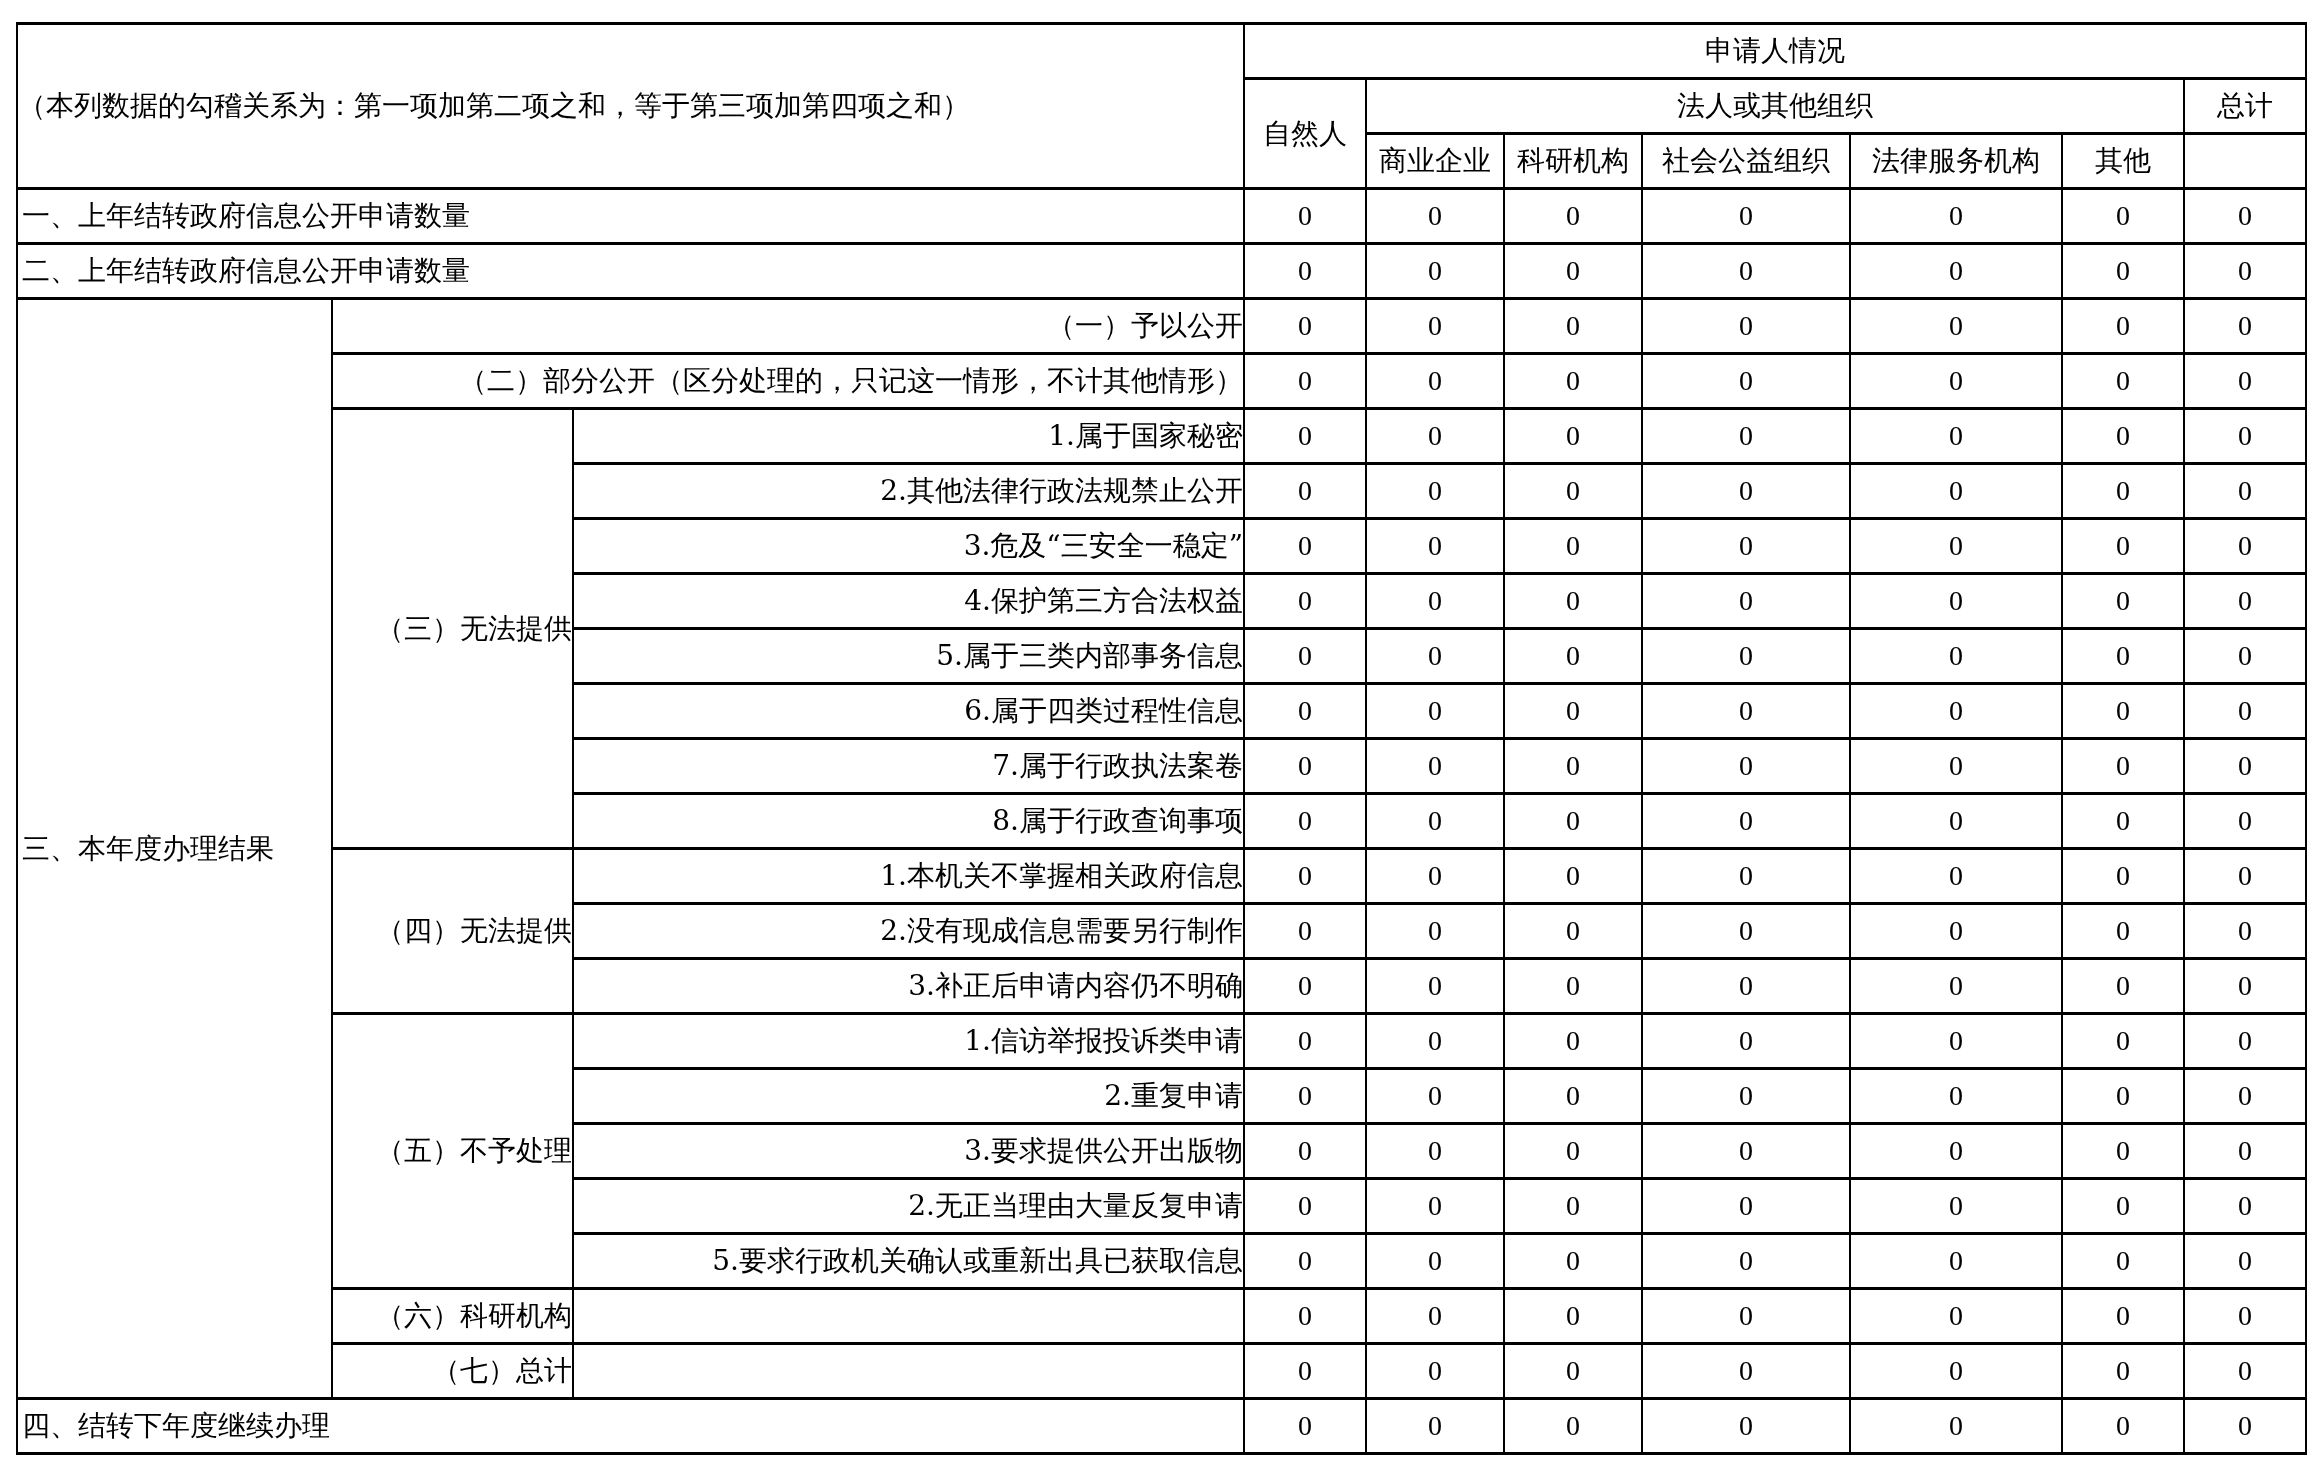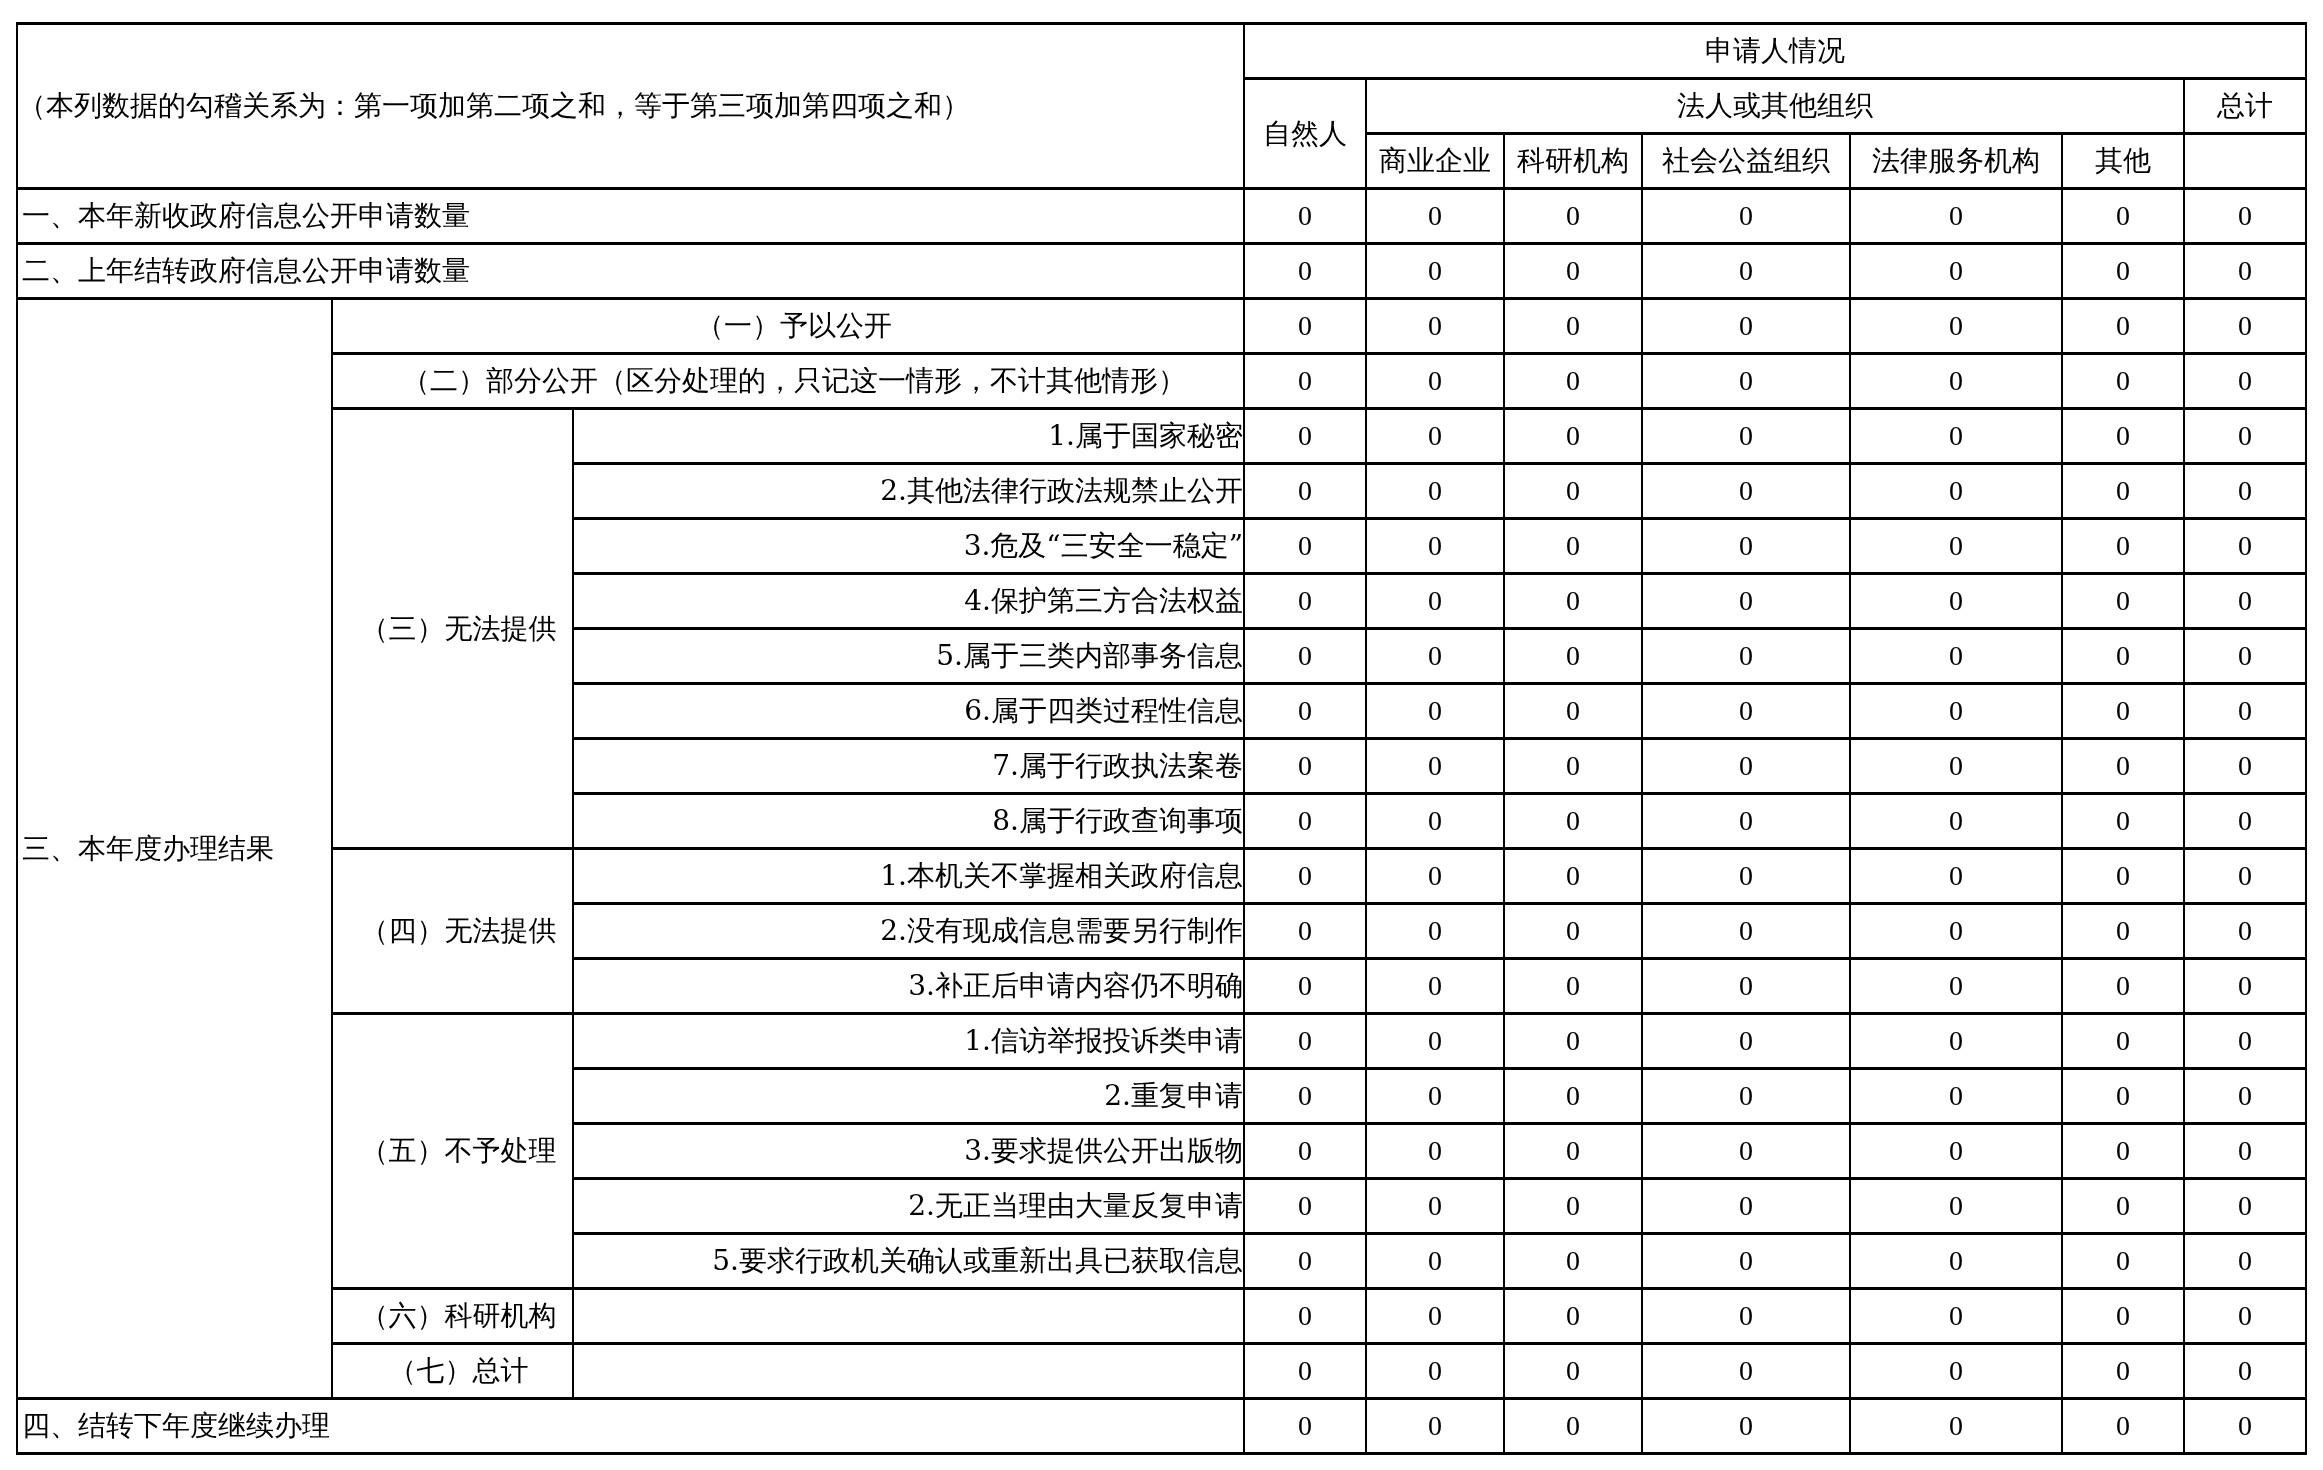--- a/index.html
+++ b/index.html
@@ -13,21 +13,21 @@
   table.stats td {
     border-left: 2px solid #000; border-right: 2px solid #000;
     border-top: 3px solid #000; border-bottom: 3px solid #000;
     padding: 0; overflow: hidden; white-space: nowrap;
     font-size: 28px; line-height: 1; vertical-align: middle;
   }
   table.stats tr { height: 55px; }
   .hdr-note { letter-spacing: 0px; }
   .ctr { text-align: center; }
   .lbl { text-align: left; padding-left: 4px !important; }
-  .lbl2 { text-align: center; padding-left: 12px !important; }
+  .lbl2 { text-align: right; padding-left: 12px !important; }
   .lbl3 { text-align: right; padding-left: 4px !important; margin-top: 36px; }
   .num { text-align: center; font-family: "Liberation Serif", "DejaVu Serif", serif; font-size: 30px; }
   .clip { display: block; overflow: hidden; white-space: nowrap; }
 </style>
 </head>
 <body>
 
 <table class="stats">
   <colgroup>
     <col style="width:315px">
@@ -55,21 +55,21 @@
     <tr>
       <td class="ctr">商业企业</td>
       <td class="ctr">科研机构</td>
       <td class="ctr">社会公益组织</td>
       <td class="ctr">法律服务机构</td>
       <td class="ctr">其他</td>
       <td class="ctr"></td>
     </tr>
 
     <tr>
-      <td colspan="3" class="lbl">一、本年新收政府信息公开申请数量</td>
+      <td colspan="3" class="lbl">一、上年结转政府信息公开申请数量</td>
       <td class="num">0</td>
       <td class="num">0</td>
       <td class="num">0</td>
       <td class="num">0</td>
       <td class="num">0</td>
       <td class="num">0</td>
       <td class="num">0</td>
     </tr>
 
     <tr>

